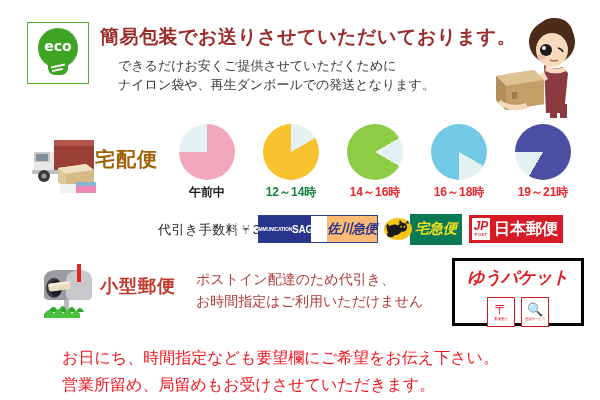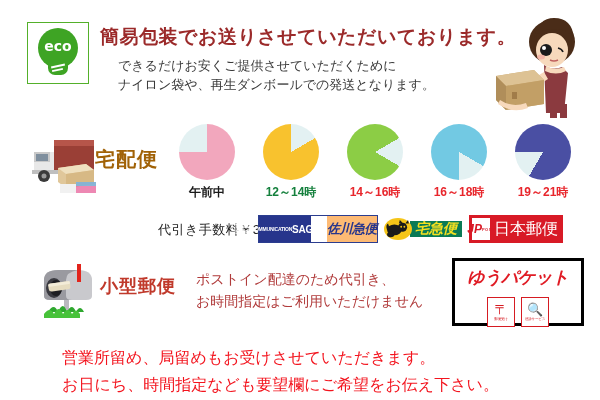--- a/index.html
+++ b/index.html
@@ -109,38 +109,38 @@
     font-style: italic; letter-spacing: -0.5px; margin-left: 16px;
   }
 
   .logo-yamato { display: flex; align-items: center; margin-left: 6px; }
   .yamato-oval {
     width: 28px; height: 22px; border-radius: 50%;
     background: #f5c518; position: relative;
     display: flex; align-items: center; justify-content: center;
   }
   .yamato-green {
-    background: #0a7a55; height: 16px; padding: 0 5px;
+    background: #0a7a55; height: 31px; padding: 0 5px;
     display: flex; align-items: center; justify-content: center;
     color: #f5e020; font-size: 14px; font-weight: bold;
     font-style: italic; letter-spacing: 0px; margin-left: -2px;
   }
 
   .logo-jp {
     display: flex; align-items: center; margin-left: 7px;
     background: #d81a26; height: 28px; padding: 0 5px 0 3px;
   }
   .jp-mark {
     width: 18px; height: 22px; background: #ffffff;
-    display: flex; flex-direction: row; align-items: center; justify-content: center;
+    display: flex; flex-direction: column; align-items: center; justify-content: center;
     margin-right: 4px;
   }
   .jp-mark .jp-t { color: #d81a26; font-size: 12px; font-weight: bold; line-height: 11px; font-style: italic; }
   .jp-mark .jp-p { color: #d81a26; font-size: 4px; font-weight: bold; letter-spacing: 0.5px; line-height: 5px; }
-  .jp-name { color: #ffffff; font-size: 16px; font-weight: normal; letter-spacing: 0px; }
+  .jp-name { color: #ffffff; font-size: 16px; font-weight: bold; letter-spacing: 0px; }
 
   
   .mailbox-icon { position: absolute; left: 30px; top: 262px; width: 72px; height: 62px; }
   .label-kogata {
     position: absolute; left: 100px; top: 274px;
     font-size: 18px; font-weight: bold; color: #c0392b;
     letter-spacing: 1px;
   }
   .kogata-note {
     position: absolute; left: 196px; top: 268px;
@@ -327,17 +327,17 @@
           <div class="cap">郵便受け</div>
         </div>
         <div class="yp-badge">
           <div class="gl">🔍</div>
           <div class="cap">追跡サービス</div>
         </div>
       </div>
   </div>
 
   <div class="footer" style="color: rgb(243, 20, 30);">
+    <div>お日にち、時間指定なども要望欄にご希望をお伝え下さい。</div>
     <div>営業所留め、局留めもお受けさせていただきます。</div>
-    <div>お日にち、時間指定なども要望欄にご希望をお伝え下さい。</div>
   </div>
 
 </div>
 
 </body></html>

